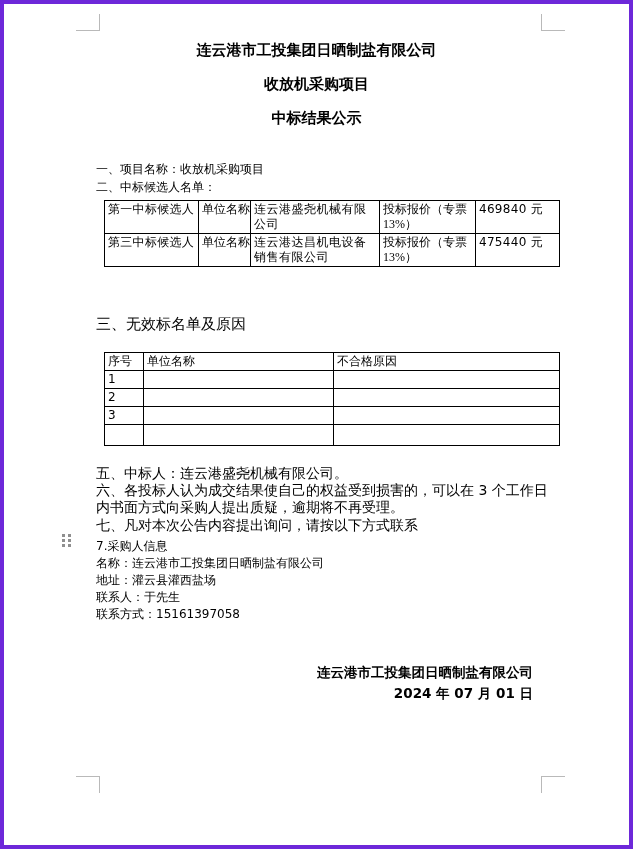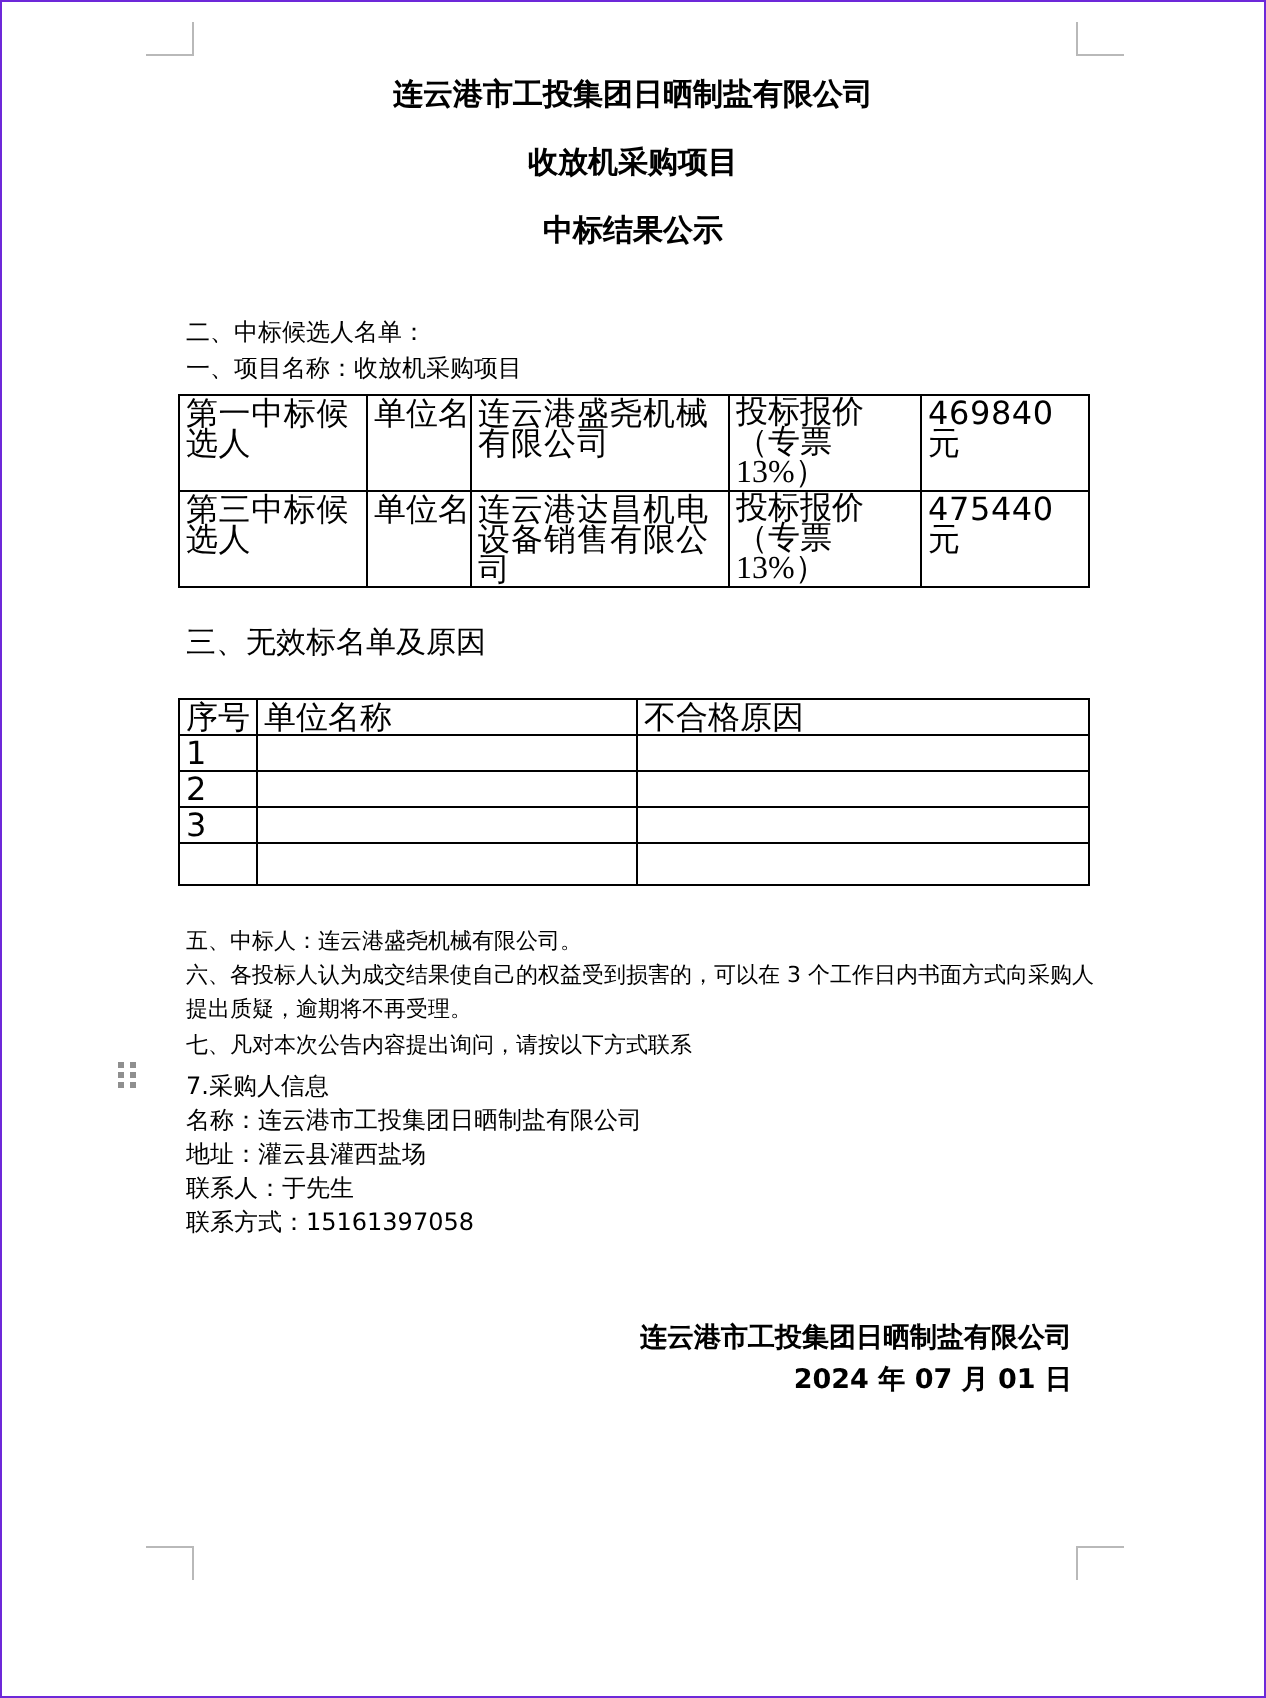--- a/index.html
+++ b/index.html
@@ -1,51 +1,51 @@
 <!DOCTYPE html>
 <html><head>
 <meta charset="utf-8">
 <style>
   * { margin:0; padding:0; box-sizing:border-box; }
   html,body { background:#fff; }
   body { font-family:"DejaVu Sans", sans-serif; color:#000; }
   .page {
     position:relative; width:633px; height:849px; background:#fff;
-    border:1px solid #6d28d9; overflow:hidden;
+    border:4px solid #6d28d9; overflow:hidden;
   }
   
   .crop { position:absolute; width:24px; height:17px; }
   .crop.tl { left:72px;  top:10px;  border-right:1px solid #b9b9b9; border-bottom:1px solid #b9b9b9; }
   .crop.tr { left:537px; top:10px;  border-left:1px solid #b9b9b9;  border-bottom:1px solid #b9b9b9; }
   .crop.bl { left:72px;  top:772px; border-right:1px solid #b9b9b9; border-top:1px solid #b9b9b9; }
   .crop.br { left:537px; top:772px; border-left:1px solid #b9b9b9;  border-top:1px solid #b9b9b9; }
 
   .title-block { position:absolute; top:29px; left:0; width:100%; text-align:center;
     font-weight:bold; font-size:15px; line-height:34px; }
 
   .sec12 { position:absolute; left:92px; top:157px; font-size:12px; line-height:17.5px; }
   .sec3  { position:absolute; left:92px; top:311px; font-size:15px; }
 
-  table { border-collapse:collapse; table-layout:fixed; position:absolute; left:88px; font-size:16px; }
+  table { border-collapse:collapse; table-layout:fixed; position:absolute; left:100px; font-size:12px; }
   td, th { border:1px solid #000; vertical-align:top; text-align:left;
     padding:1px 3px; font-weight:normal; line-height:15px; overflow:hidden; }
 
   .t1 { top:196px; width:455px; }
   .t1 td { height:32px; letter-spacing:0.3px; }
   .t1 .c-unit { white-space:nowrap; letter-spacing:0; }
   .t1 .c-company { letter-spacing:0.5px; }
   .t1 .c-pricelabel { white-space:pre-line; letter-spacing:0; padding-right:2px;font-family:Liberation Serif, serif; }
 
   .t2 { top:348px; width:455px; }
   .t2 .hrow td { height:16px; }
   .t2 .nrow td { height:16px; }
   .t2 .erow td { height:21px; }
 
   .sec567 { position:absolute; left:92px; top:461px; width:462px;
-    font-size:11px; line-height:17.2px; }
+    font-size:14px; line-height:17.2px; }
   .buyer  { position:absolute; left:92px; top:534px; font-size:12px; line-height:17px; }
 
   .handle { position:absolute; left:56px; top:529px; width:13px; height:15px;
     display:grid; grid-template-columns:repeat(2,1fr); grid-template-rows:repeat(3,1fr);
     gap:0; }
   .handle i { width:3px; height:3px; background:#8f8f8f; display:block; margin:auto; }
 
   .signature { position:absolute; right:96px; top:658px; text-align:right;
     font-weight:bold; font-size:13.5px; line-height:21px; }
 </style>
@@ -59,22 +59,22 @@
   <div class="crop bl"></div>
   <div class="crop br"></div>
 
   <div class="title-block">
     <div>连云港市工投集团日晒制盐有限公司</div>
     <div>收放机采购项目</div>
     <div>中标结果公示</div>
   </div>
 
   <div class="sec12">
+    <div>一、项目名称：收放机采购项目</div>
     <div>二、中标候选人名单：</div>
-    <div>一、项目名称：收放机采购项目</div>
   </div>
 
   <table class="t1">
     <colgroup>
       <col style="width:94px">
         <col style="width:52px">
         <col style="width:129px">
       <col style="width:96px">
         <col style="width:84px">
     </colgroup>

